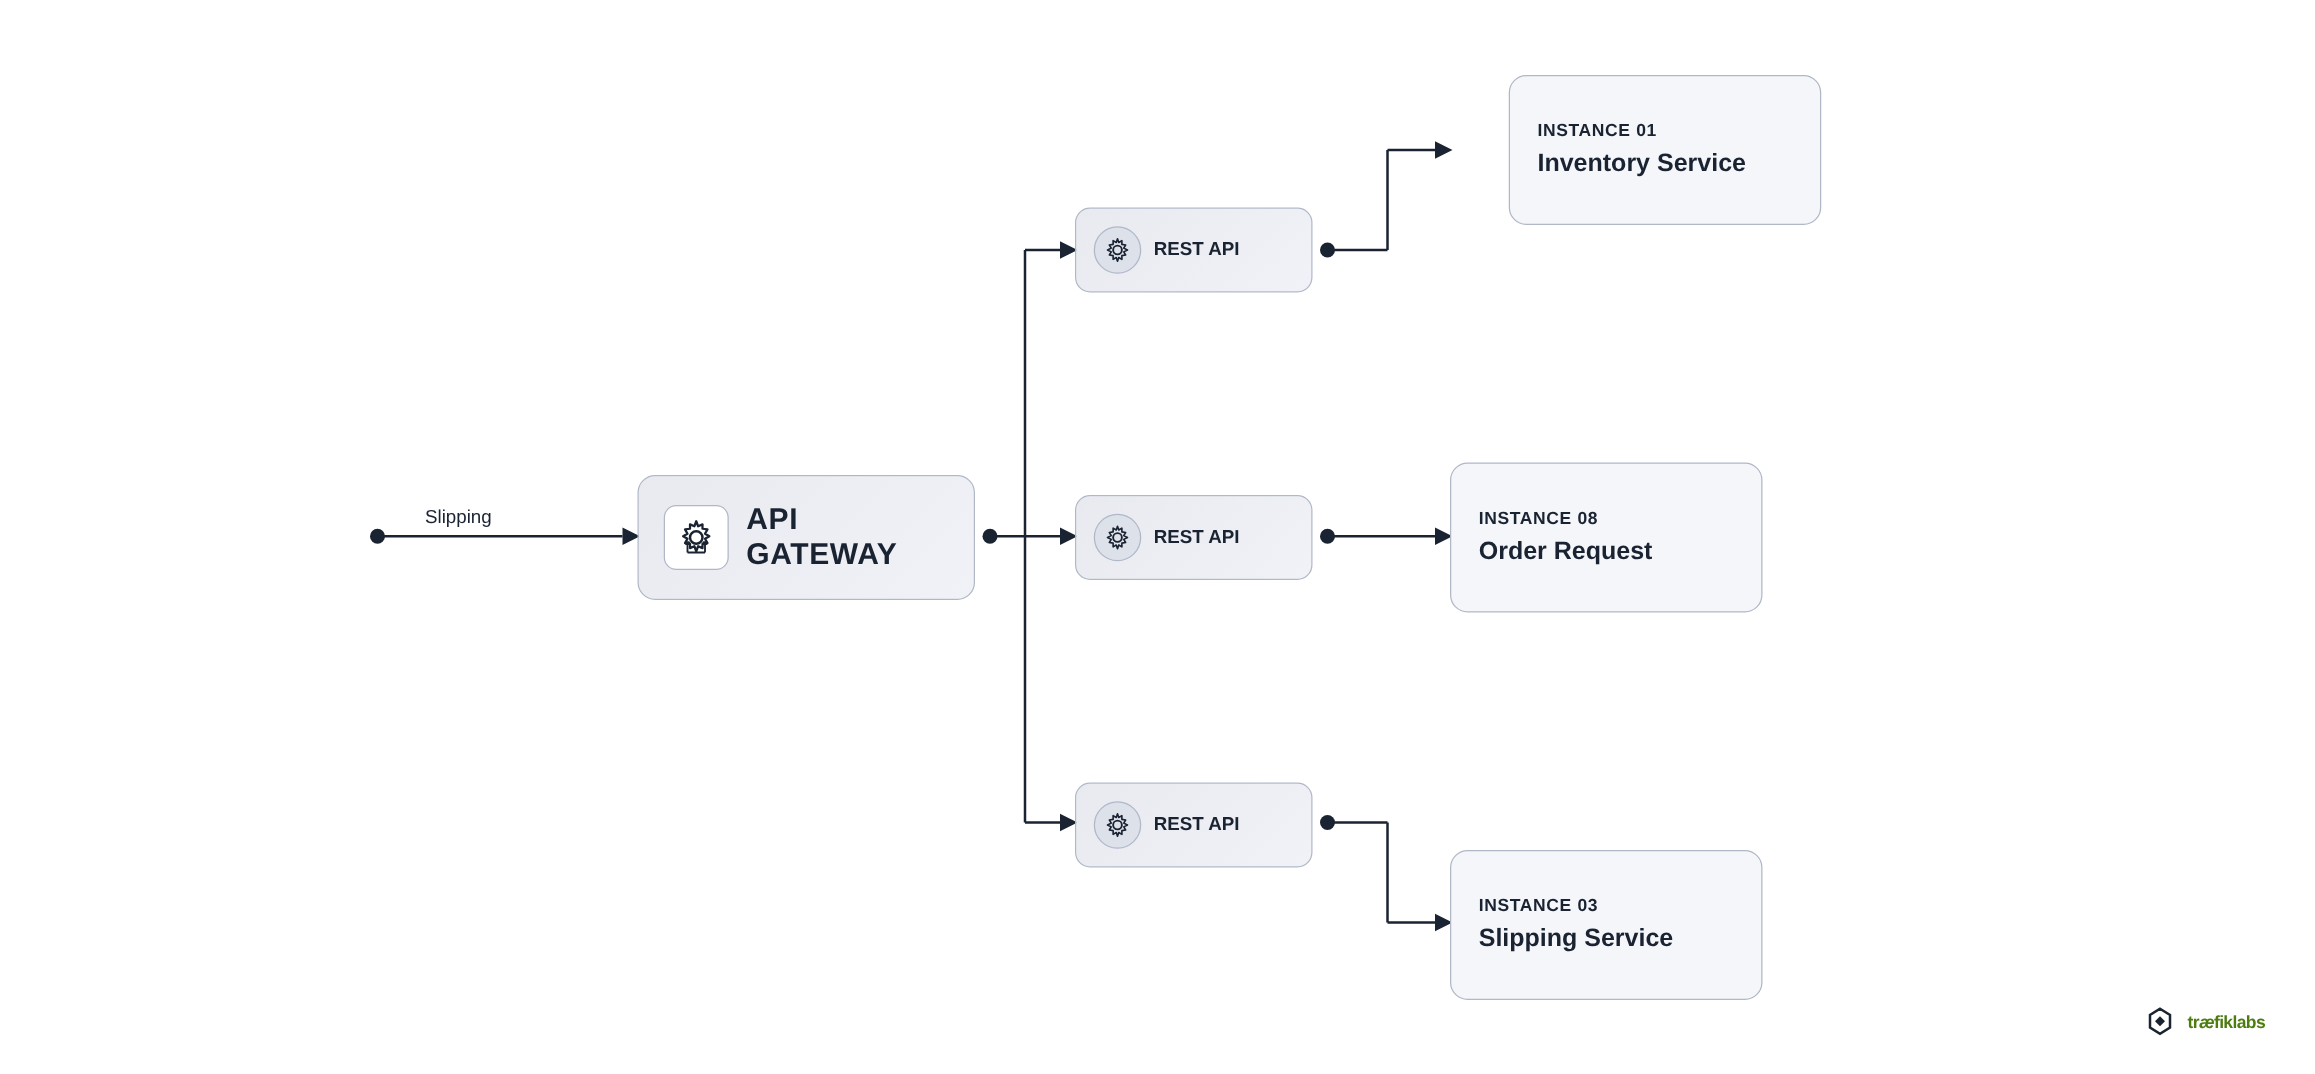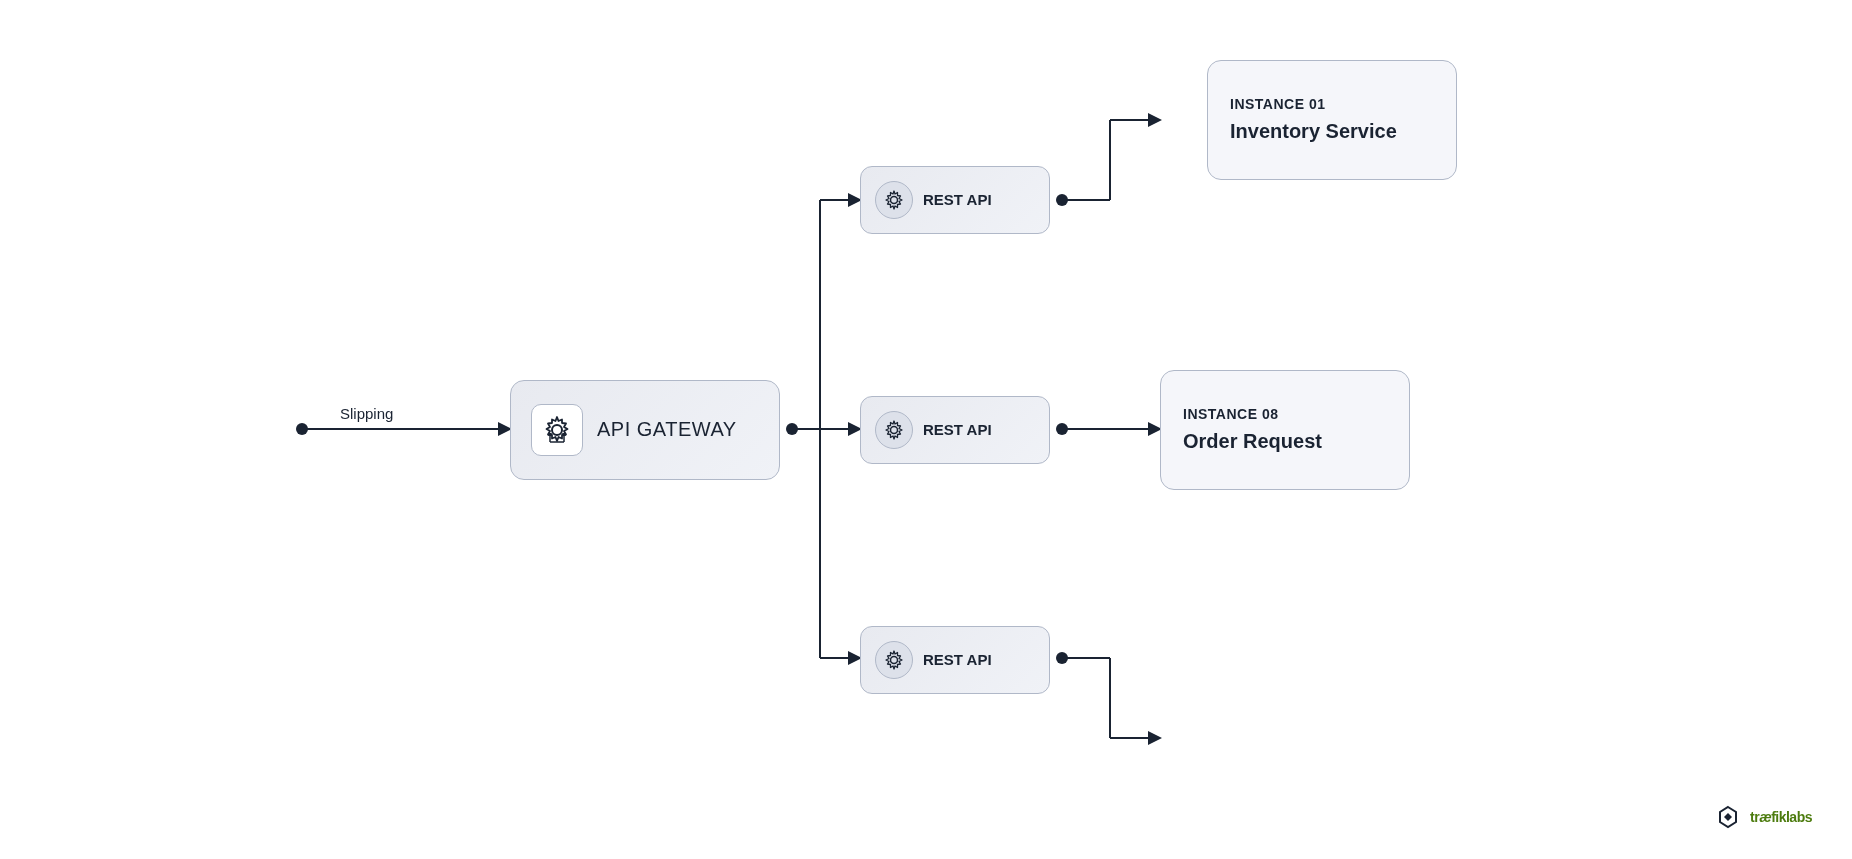--- a/index.html
+++ b/index.html
@@ -79,22 +79,22 @@
       background: #fff;
       border-radius: 10px;
       border: 1.5px solid #b0b8c8;
       display: flex;
       align-items: center;
       justify-content: center;
       flex-shrink: 0;
     }
 
     .gateway-label {
-      font-size: 20px;
-      font-weight: 400;
+      font-size: 24px;
+      font-weight: 700;
       color: #1a2332;
       letter-spacing: 0.5px;
     }
 
     
     .rest-api-node {
       position: absolute;
       width: 190px;
       height: 68px;
       background: linear-gradient(135deg, #e8eaf0 0%, #f0f2f7 100%);
@@ -286,20 +286,24 @@
   <div class="instance-node instance-1">
     <span class="instance-title">INSTANCE 01</span>
     <span class="instance-subtitle">Inventory Service</span>
   </div>
 
   <div class="instance-node instance-2">
     <span class="instance-title">INSTANCE 08</span>
     <span class="instance-subtitle">Order Request</span>
   </div>
 
+  <div class="instance-node instance-3">
+    <span class="instance-title">INSTANCE 03</span>
+    <span class="instance-subtitle">Slipping Service</span>
+  </div>
 
   <div class="logo-area">
     <svg class="logo-icon" viewBox="0 0 28 28">
       <path d="M14 4 L22 9 L22 19 L14 24 L6 19 L6 9 Z" fill="none" stroke="#1a2332" stroke-width="2"></path>
       <path d="M10 14 L14 10 L18 14 L14 18 Z" fill="#1a2332"></path>
     </svg>
     <span class="logo-text">
       tr<span style="font-style:italic;">æ</span>fiklabs
     </span>
   </div>

